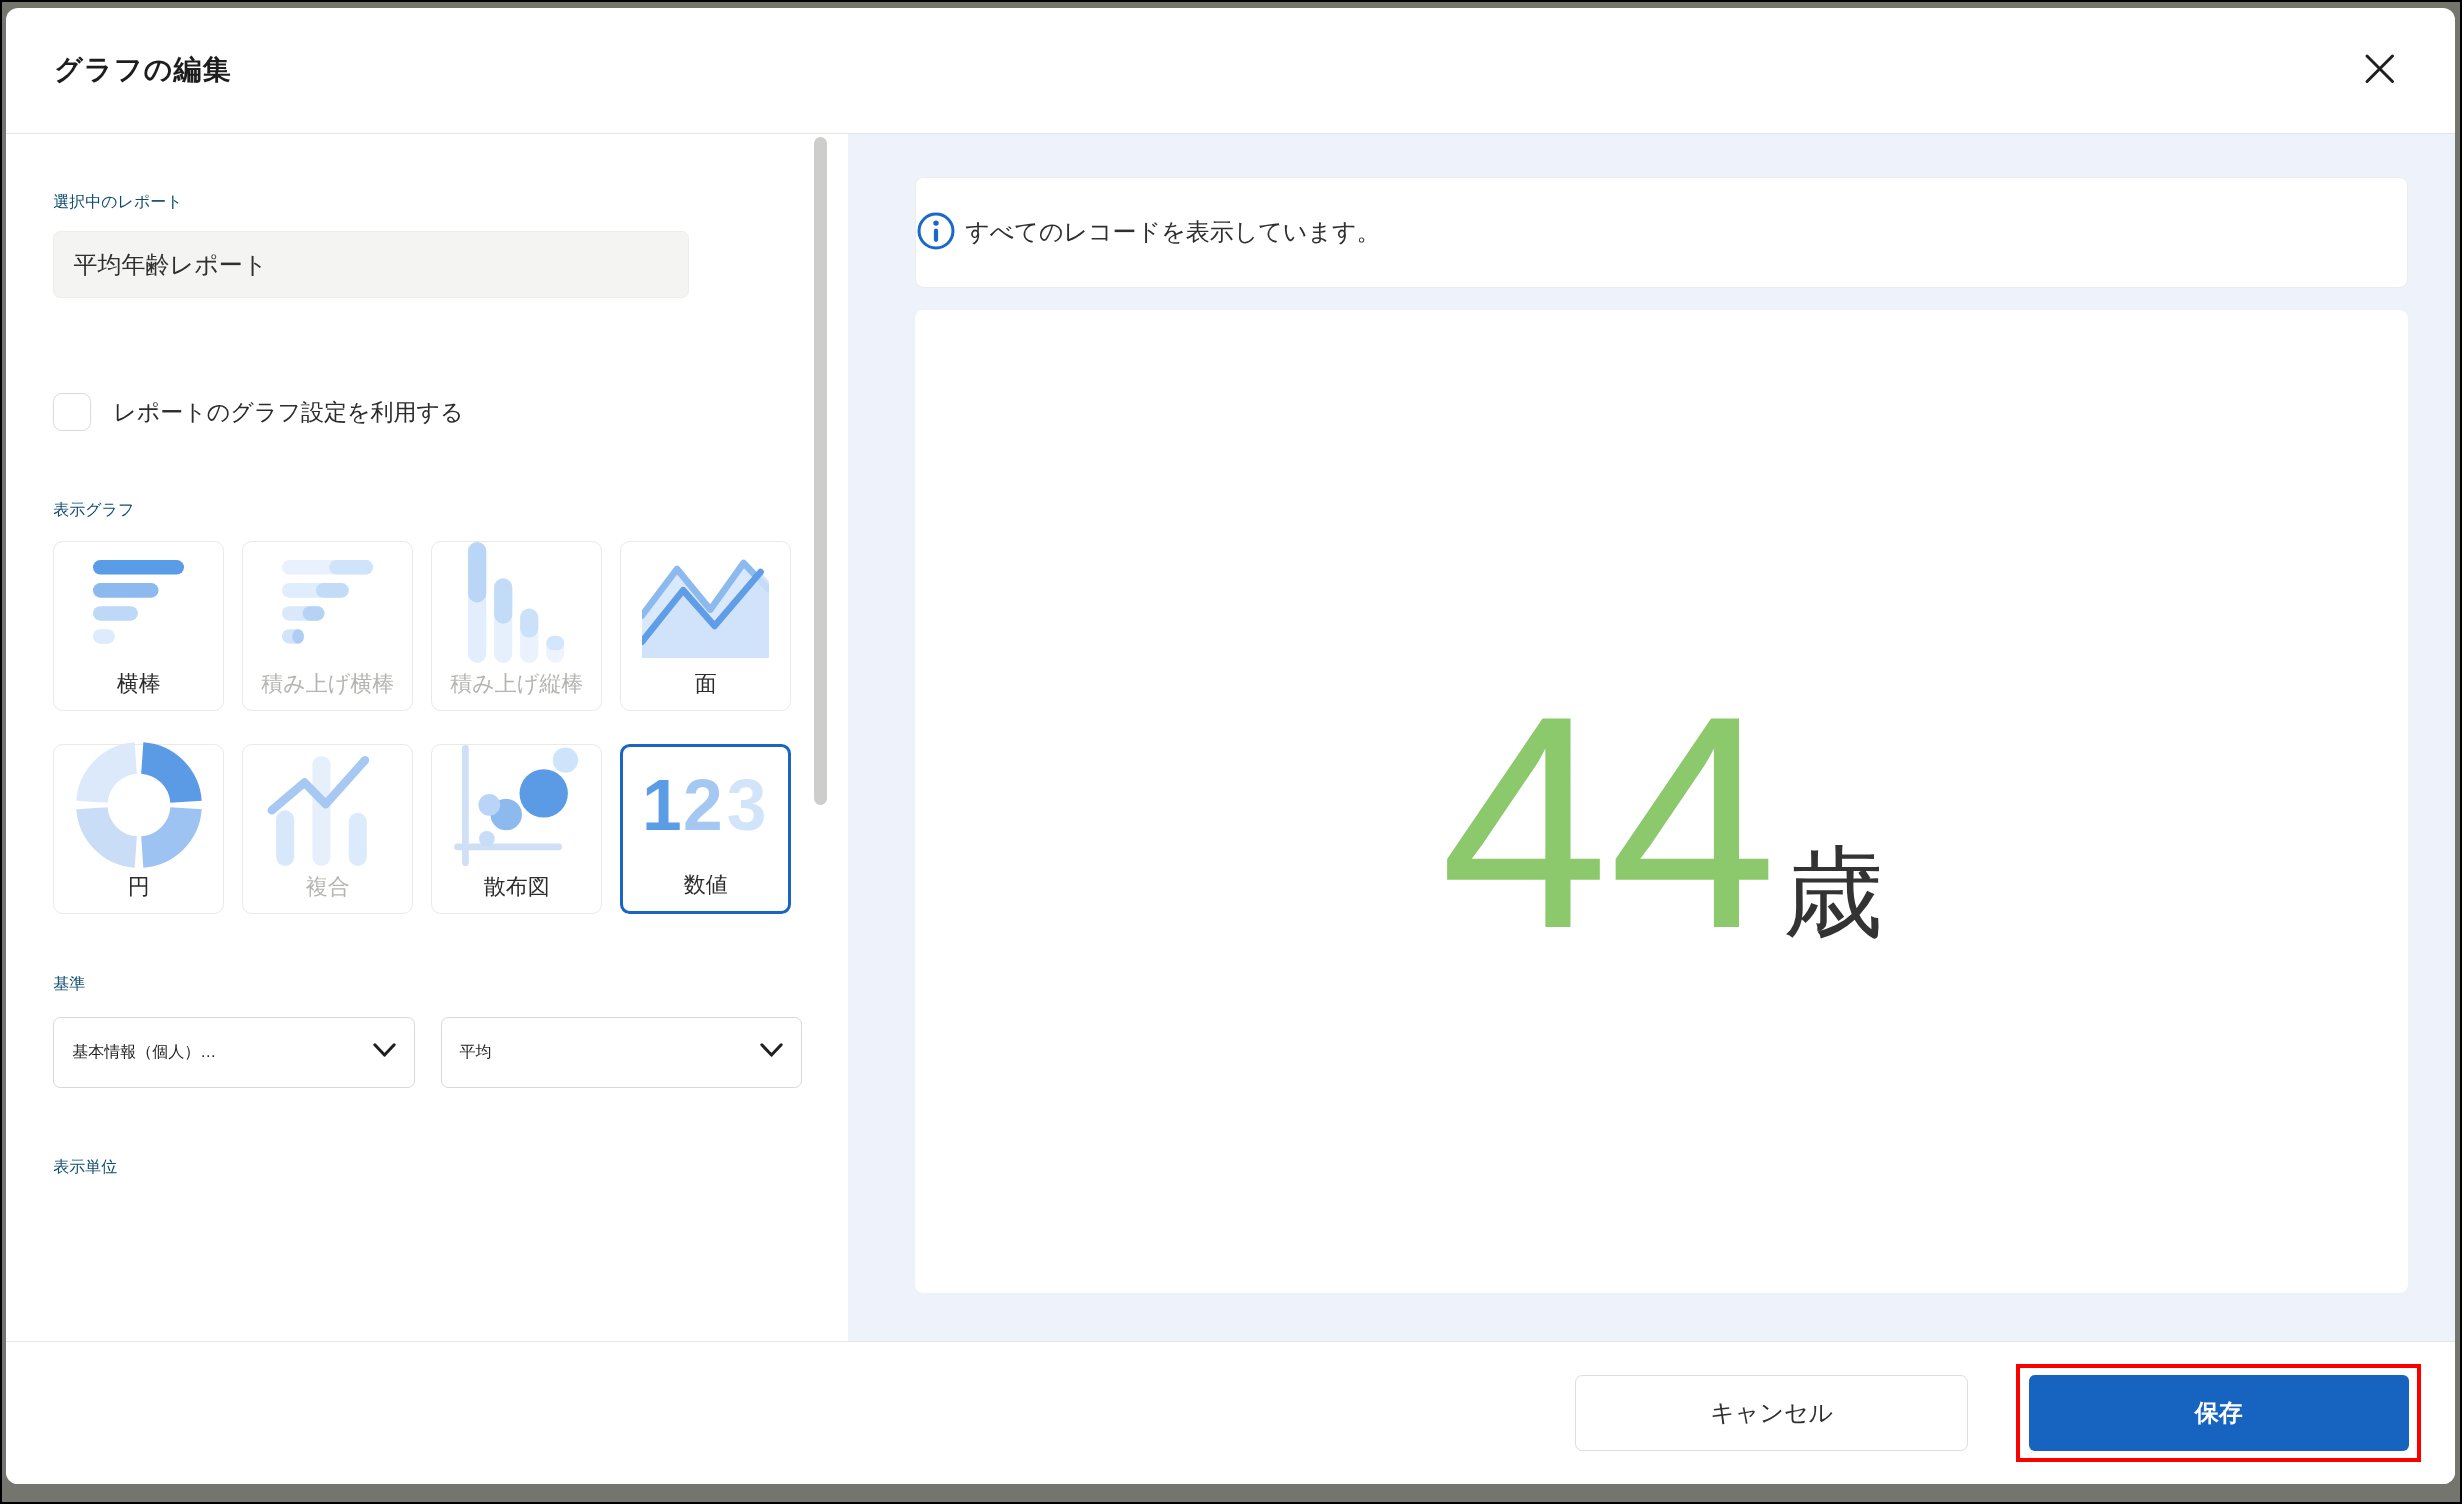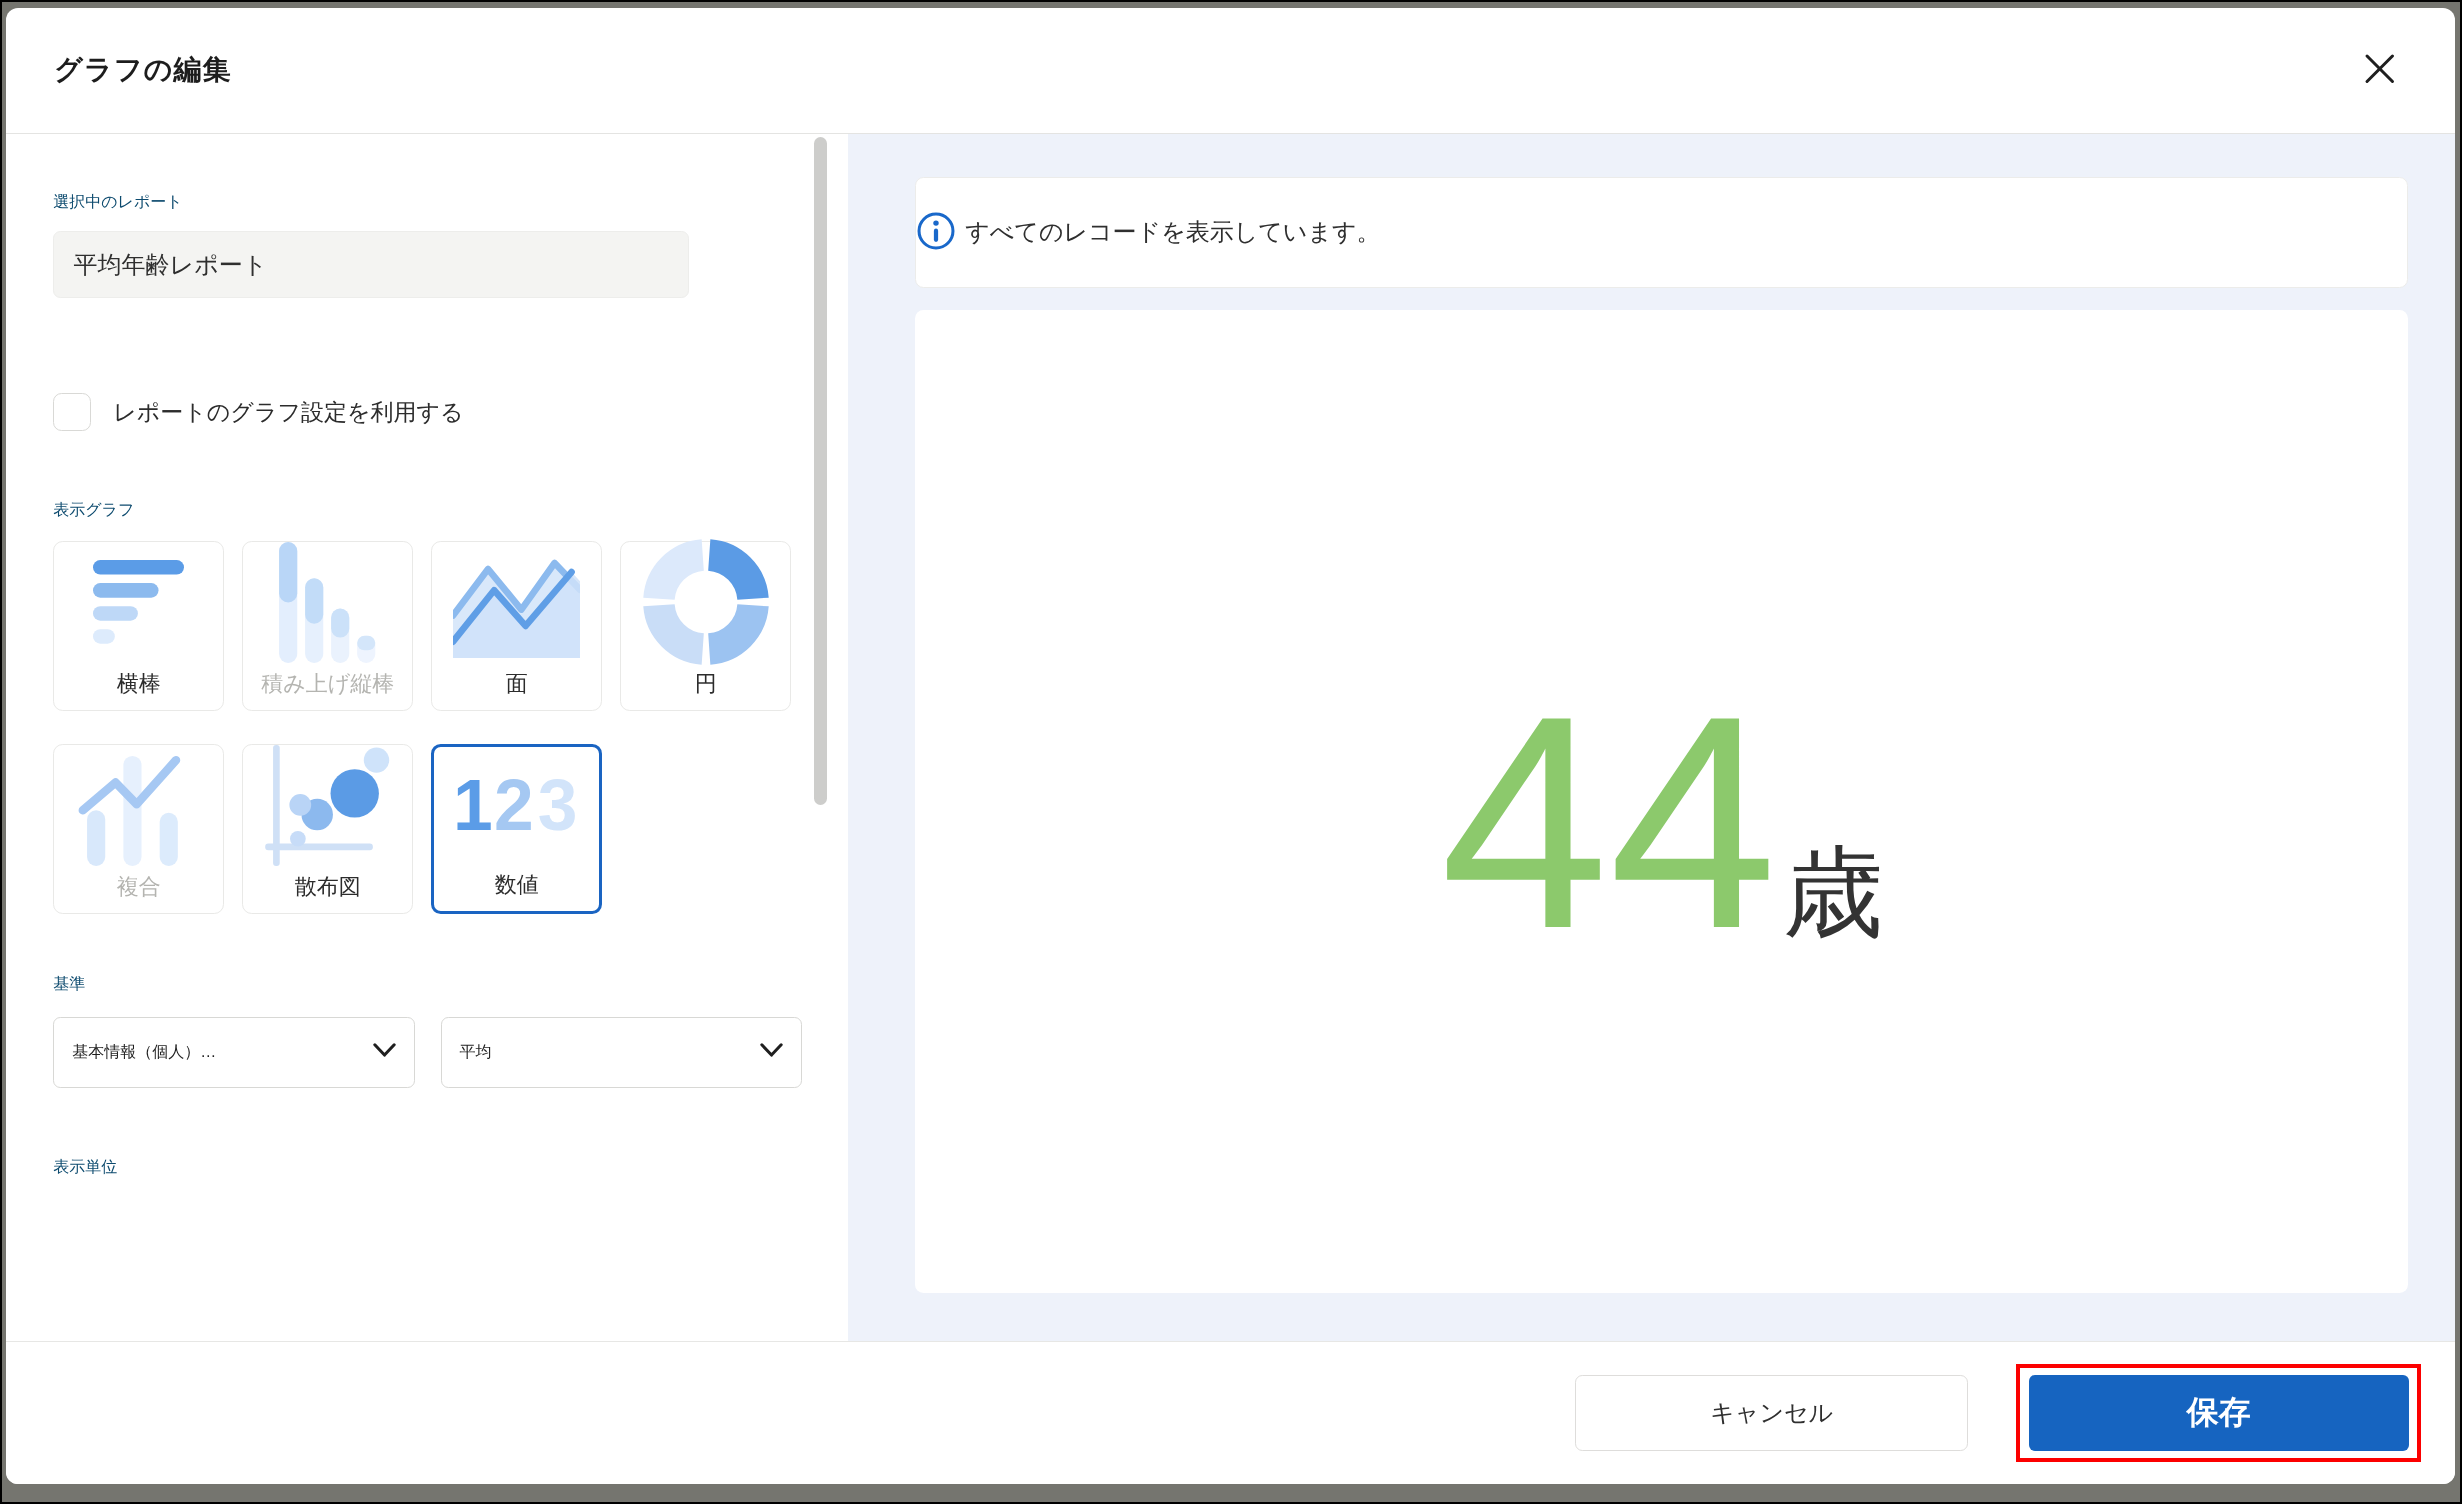--- a/index.html
+++ b/index.html
@@ -115,21 +115,21 @@
   }
   .cancel-btn{
     width:393px;height:76px;background:#fff;
     border:1.2px solid #dedddb;border-radius:7.3px;
     font-size:24px;color:#2f2f2f;cursor:pointer;
     font-family:inherit;
   }
   .save-annotation{border:4.8px solid #fc0000;padding:7.3px 8.5px;}
   .save-btn{
     width:380px;height:76px;background:#1664c0;border:none;border-radius:6px;
-    font-size:32px;font-weight:700;color:#fff;cursor:pointer;
+    font-size:24px;font-weight:700;color:#fff;cursor:pointer;
     font-family:inherit;
   }
 </style>
 </head>
 <body>
 
 <div class="screen">
   <div class="dialog">
 
     <div class="dlg-header">
@@ -165,20 +165,35 @@
               <svg width="91" height="85" viewBox="0 0 150 140">
                 <rect x="0" y="0" width="150" height="24" rx="12" fill="#5b9ce7"></rect>
                 <rect x="0" y="38" width="108" height="24" rx="12" fill="#8cbaee"></rect>
                 <rect x="0" y="76" width="74" height="24" rx="12" fill="#bed8f7"></rect>
                 <rect x="0" y="114" width="36" height="24" rx="12" fill="#ddebfc"></rect>
               </svg>
             </span>
             <span class="tile-label">横棒</span>
           </div>
 
+          <div class="tile disabled">
+            <span class="icon-wrap">
+              <svg width="91" height="85" viewBox="0 0 150 140">
+                <rect x="0" y="0" width="150" height="24" rx="12" fill="#e8f1fd"></rect>
+                <rect x="78" y="0" width="72" height="24" rx="12" fill="#cfe3fa"></rect>
+                <rect x="0" y="38" width="110" height="24" rx="12" fill="#e0edfc"></rect>
+                <rect x="56" y="38" width="54" height="24" rx="12" fill="#c2dcf8"></rect>
+                <rect x="0" y="76" width="70" height="24" rx="12" fill="#d9e8fb"></rect>
+                <rect x="34" y="76" width="36" height="24" rx="12" fill="#b6d3f6"></rect>
+                <rect x="0" y="114" width="36" height="24" rx="12" fill="#d2e4fa"></rect>
+                <rect x="17" y="114" width="19" height="24" rx="11" fill="#aecdf5"></rect>
+              </svg>
+            </span>
+            <span class="tile-label">積み上げ横棒</span>
+          </div>
 
 
           <div class="tile disabled">
             <span class="icon-wrap">
               <svg width="97" height="121" viewBox="0 0 160 200">
                 <rect x="0" y="0" width="30" height="200" rx="15" fill="#e3eefd"></rect>
                 <rect x="0" y="0" width="30" height="100" rx="15" fill="#b9d6f7"></rect>
                 <rect x="43" y="60" width="30" height="140" rx="15" fill="#e6f0fd"></rect>
                 <rect x="43" y="60" width="30" height="75" rx="15" fill="#c2dcf8"></rect>
                 <rect x="86" y="110" width="30" height="90" rx="15" fill="#eaf2fd"></rect>

